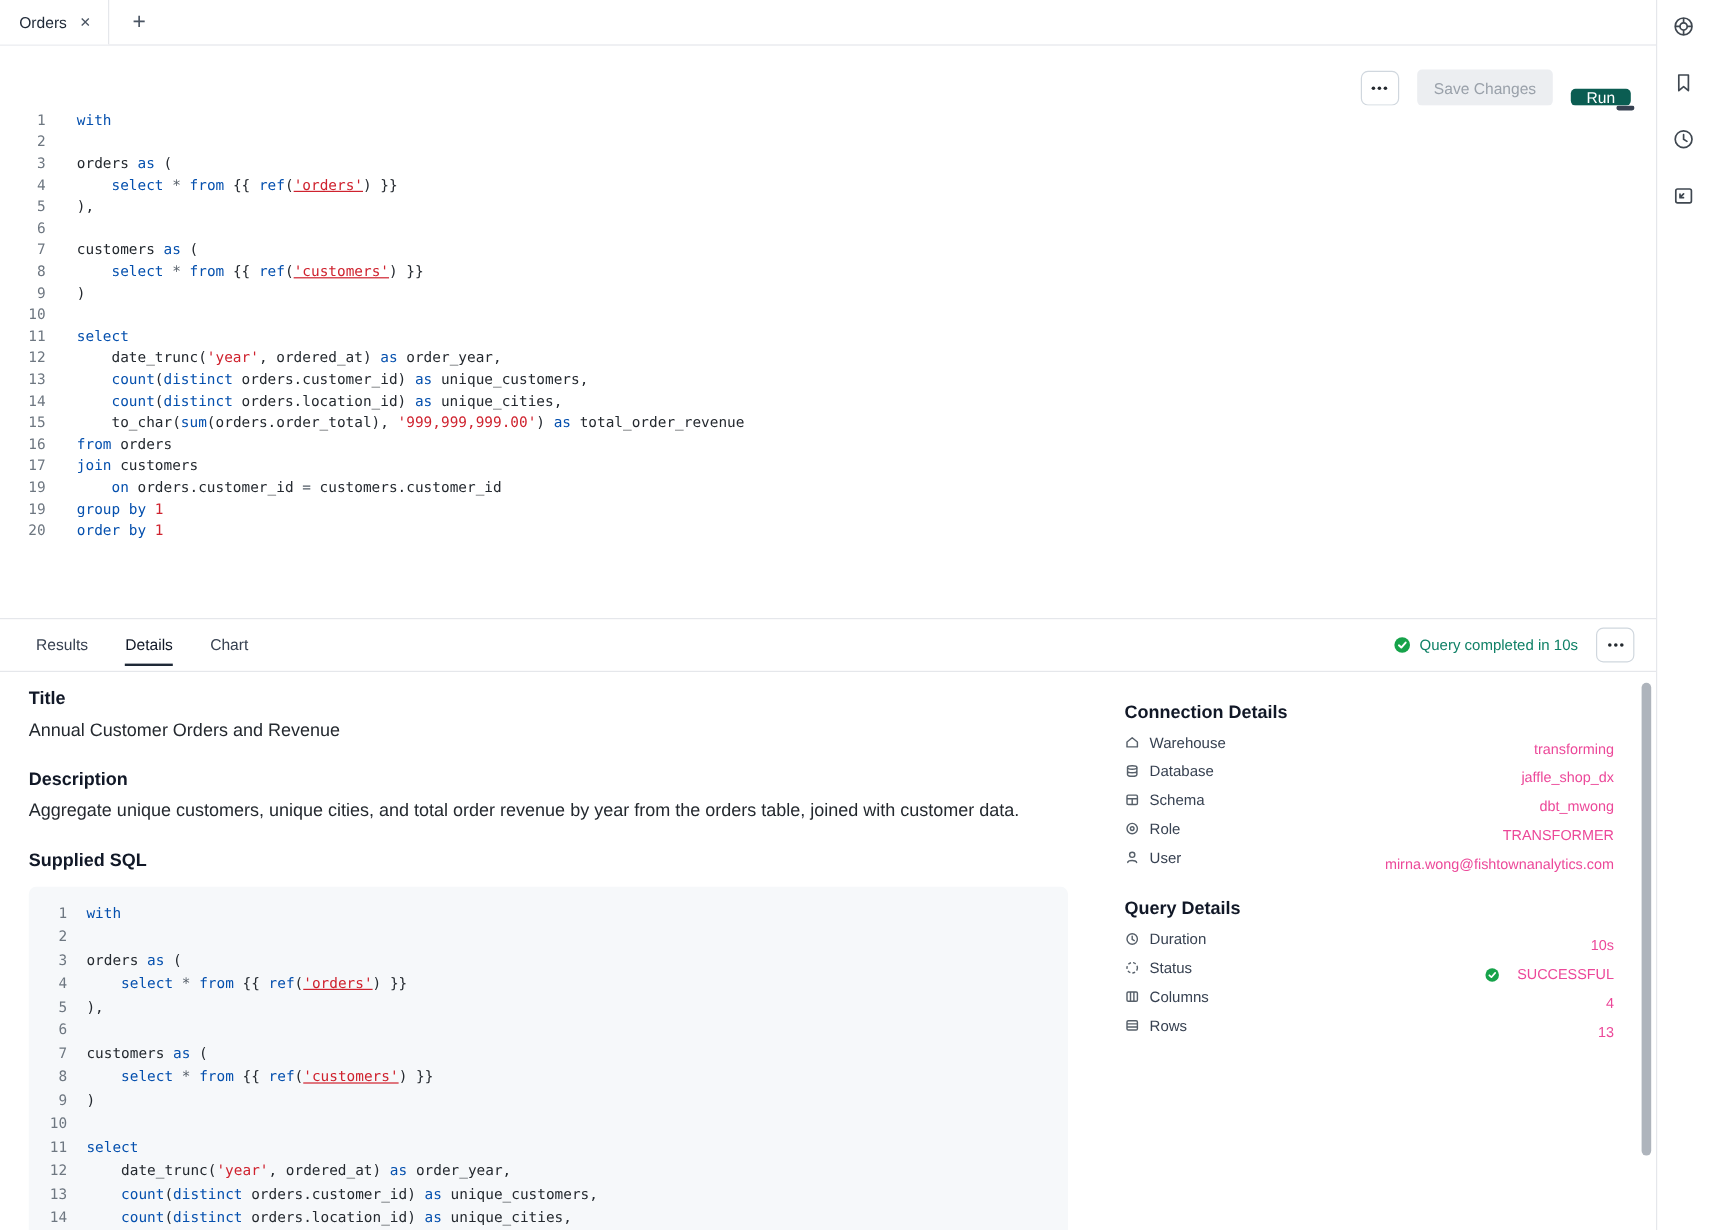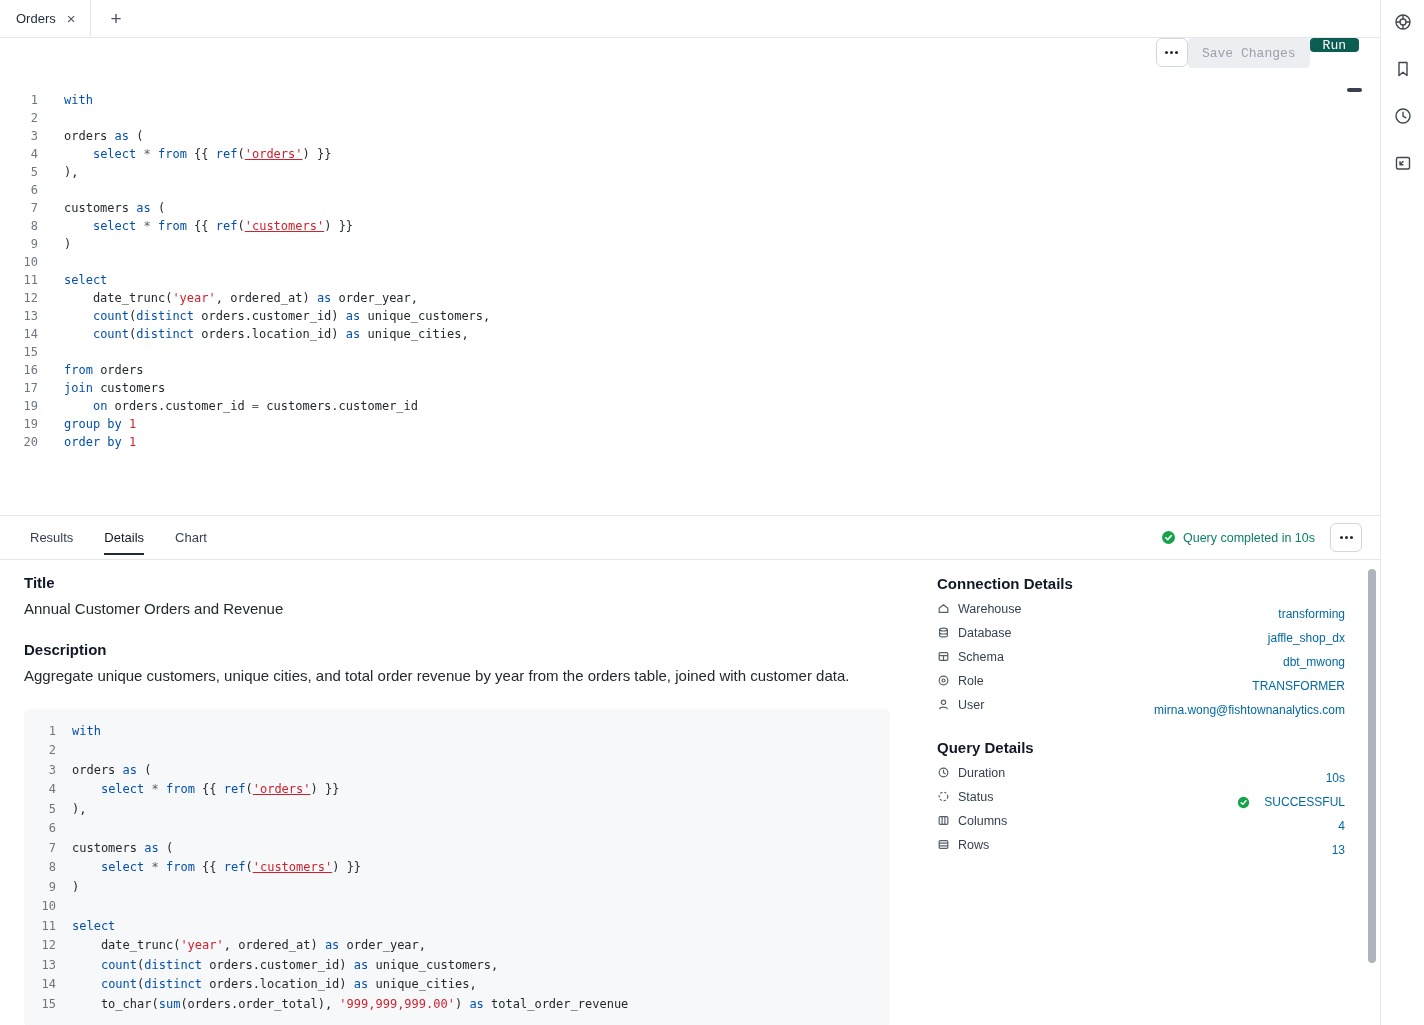--- a/index.html
+++ b/index.html
@@ -26,22 +26,22 @@
 
   
   .tabbar { height:38px; border-bottom:1px solid #e5e7eb; display:flex; align-items:stretch; }
   .tab { display:flex; align-items:center; gap:11px; padding:0 14px 0 16px;
     border-right:1px solid #e5e7eb; font-size:13px; color:#1f2937; cursor:pointer; background:#fff; }
   .tab-close { color:#4b5563; font-size:15px; line-height:1; cursor:pointer; }
   .new-tab { margin-left:14px; border:none; background:none; font-size:19px; color:#4b5563;
     cursor:pointer; align-self:center; padding:0 6px; line-height:1; }
 
   
-  .toolbar { height:50px; display:flex; align-items:flex-start; justify-content:flex-end;
-    gap:0; padding-right:21px;font-family:Liberation Mono, monospace; }
+  .toolbar { height:50px; display:flex; align-items:flex-end; justify-content:flex-end;
+    gap:15px; padding-right:21px; }
   .btn-more { width:32px; height:29px; border:1px solid #d0d7de; border-radius:6px;
     background:#fff; display:flex; align-items:center; justify-content:center; cursor:pointer; }
   .dots { width:3px; height:3px; border-radius:50%; background:#24292f; display:block;
     box-shadow:-5px 0 0 #24292f, 5px 0 0 #24292f; }
   .btn-save { height:30px; padding:0 14px; border:none; border-radius:4px;
     background:#eceef1; color:#9aa1aa; font-size:13px; cursor:default; font-family:inherit; }
   .btn-run { height:14px; padding:0 13px; border:none; border-radius:4px;
     background:#0b5d52; color:#fff; font-size:13px; font-weight:500; cursor:pointer; font-family:inherit; }
 
   
@@ -74,27 +74,27 @@
   .left-col { position:absolute; left:24px; top:0; width:866px; padding-top:13px; }
   .left-col h3, .right-col h3 { font-size:15px; font-weight:700; color:#111827; margin:0; }
   .left-col .body-text { font-size:15px; color:#24292f; margin:8px 0 0; line-height:1.35; }
   .sec { margin-top:22px; }
   .code-block { margin-top:13px; background:#f6f8fa; border-radius:6px; padding:13px 12px;
     font-family:"DejaVu Sans Mono", monospace; font-size:12px; line-height:19.5px; width:866px; }
   .code-block .ln { width:20px; text-align:right; color:#6e7781; flex:none; }
   .code-block .lc { padding-left:16px; }
 
   .right-col { position:absolute; left:937px; top:0; width:408px; }
-  .right-col .conn { padding-top:14px; }
+  .right-col .conn { padding-top:24px; }
   .right-col .query { padding-top:17px; }
   .right-col h3 { margin-bottom:10px; }
   .detail-row { display:flex; height:24px; font-size:12.5px; color:#24292f; }
   .detail-row .icon { width:13px; height:13px; margin-right:8px; flex:none; display:flex; align-items:center; }
   .detail-row .lab { color:#374151; }
-  .detail-row .val { margin-left:auto; font-size:12px; color:#0369a1; display:flex; align-items:center; gap:6px; }
+  .detail-row .val { margin-left:auto; font-size:12px; color:#ec4899; display:flex; align-items:center; gap:6px; }
 
   .scrollbar-track { position:absolute; right:4px; top:0; width:9px; bottom:0; }
   .scrollbar-thumb { position:absolute; top:8px; right:0; width:8px; height:394px;
     background:#aeb4bc; border-radius:4px; cursor:pointer; }
 </style>
 </head>
 <body>
 
 <div class="app">
 
@@ -160,21 +160,21 @@
           <div class="code-line"><span class="ln">5</span><span class="lc"><span class="tok-p">),</span></span></div>
           <div class="code-line"><span class="ln">6</span><span class="lc">&nbsp;</span></div>
           <div class="code-line"><span class="ln">7</span><span class="lc"><span class="tok-p">customers </span><span class="tok-k">as</span><span class="tok-p"> (</span></span></div>
           <div class="code-line"><span class="ln">8</span><span class="lc"><span class="tok-p">    </span><span class="tok-k">select</span><span class="tok-p"> </span><span class="tok-o">*</span><span class="tok-p"> </span><span class="tok-k">from</span><span class="tok-p"> {{ </span><span class="tok-k">ref</span><span class="tok-p">(</span><span class="tok-r">'customers'</span><span class="tok-p">) }}</span></span></div>
           <div class="code-line"><span class="ln">9</span><span class="lc"><span class="tok-p">)</span></span></div>
           <div class="code-line"><span class="ln">10</span><span class="lc">&nbsp;</span></div>
           <div class="code-line"><span class="ln">11</span><span class="lc"><span class="tok-k">select</span></span></div>
           <div class="code-line"><span class="ln">12</span><span class="lc"><span class="tok-p">    date_trunc(</span><span class="tok-s">'year'</span><span class="tok-p">, ordered_at) </span><span class="tok-k">as</span><span class="tok-p"> order_year,</span></span></div>
           <div class="code-line"><span class="ln">13</span><span class="lc"><span class="tok-p">    </span><span class="tok-k">count</span><span class="tok-p">(</span><span class="tok-k">distinct</span><span class="tok-p"> orders.customer_id) </span><span class="tok-k">as</span><span class="tok-p"> unique_customers,</span></span></div>
           <div class="code-line"><span class="ln">14</span><span class="lc"><span class="tok-p">    </span><span class="tok-k">count</span><span class="tok-p">(</span><span class="tok-k">distinct</span><span class="tok-p"> orders.location_id) </span><span class="tok-k">as</span><span class="tok-p"> unique_cities,</span></span></div>
-          <div class="code-line"><span class="ln">15</span></div>
+          <div class="code-line"><span class="ln">15</span><span class="lc"><span class="tok-p">    to_char(</span><span class="tok-k">sum</span><span class="tok-p">(orders.order_total), </span><span class="tok-s">'999,999,999.00'</span><span class="tok-p">) </span><span class="tok-k">as</span><span class="tok-p"> total_order_revenue</span></span></div>
           <div class="code-line"><span class="ln">16</span><span class="lc"><span class="tok-k">from</span><span class="tok-p"> orders</span></span></div>
           <div class="code-line"><span class="ln">17</span><span class="lc"><span class="tok-k">join</span><span class="tok-p"> customers</span></span></div>
           <div class="code-line"><span class="ln">19</span><span class="lc"><span class="tok-p">    </span><span class="tok-k">on</span><span class="tok-p"> orders.customer_id </span><span class="tok-o">=</span><span class="tok-p"> customers.customer_id</span></span></div>
           <div class="code-line"><span class="ln">19</span><span class="lc"><span class="tok-k">group</span><span class="tok-p"> </span><span class="tok-k">by</span><span class="tok-p"> </span><span class="tok-n">1</span></span></div>
           <div class="code-line"><span class="ln">20</span><span class="lc"><span class="tok-k">order</span><span class="tok-p"> </span><span class="tok-k">by</span><span class="tok-p"> </span><span class="tok-n">1</span></span></div>
         </div>
       <div class="editor-scroll-thumb"></div>
     </div>
 
     <div class="results-header">
@@ -200,20 +200,21 @@
       <div class="left-col">
         <h3>Title</h3>
         <p class="body-text">Annual Customer Orders and Revenue</p>
 
         <div class="sec">
           <h3>Description</h3>
           <p class="body-text">Aggregate unique customers, unique cities, and total order revenue by year from the orders table, joined with customer data.</p>
         </div>
 
         <div class="sec">
+          <h3>Supplied SQL</h3>
           <div class="code-block">
               <div class="code-line"><span class="ln">1</span><span class="lc"><span class="tok-k">with</span></span></div>
               <div class="code-line"><span class="ln">2</span><span class="lc">&nbsp;</span></div>
               <div class="code-line"><span class="ln">3</span><span class="lc"><span class="tok-p">orders </span><span class="tok-k">as</span><span class="tok-p"> (</span></span></div>
               <div class="code-line"><span class="ln">4</span><span class="lc"><span class="tok-p">    </span><span class="tok-k">select</span><span class="tok-p"> </span><span class="tok-o">*</span><span class="tok-p"> </span><span class="tok-k">from</span><span class="tok-p"> {{ </span><span class="tok-k">ref</span><span class="tok-p">(</span><span class="tok-r">'orders'</span><span class="tok-p">) }}</span></span></div>
               <div class="code-line"><span class="ln">5</span><span class="lc"><span class="tok-p">),</span></span></div>
               <div class="code-line"><span class="ln">6</span><span class="lc">&nbsp;</span></div>
               <div class="code-line"><span class="ln">7</span><span class="lc"><span class="tok-p">customers </span><span class="tok-k">as</span><span class="tok-p"> (</span></span></div>
               <div class="code-line"><span class="ln">8</span><span class="lc"><span class="tok-p">    </span><span class="tok-k">select</span><span class="tok-p"> </span><span class="tok-o">*</span><span class="tok-p"> </span><span class="tok-k">from</span><span class="tok-p"> {{ </span><span class="tok-k">ref</span><span class="tok-p">(</span><span class="tok-r">'customers'</span><span class="tok-p">) }}</span></span></div>
               <div class="code-line"><span class="ln">9</span><span class="lc"><span class="tok-p">)</span></span></div>

